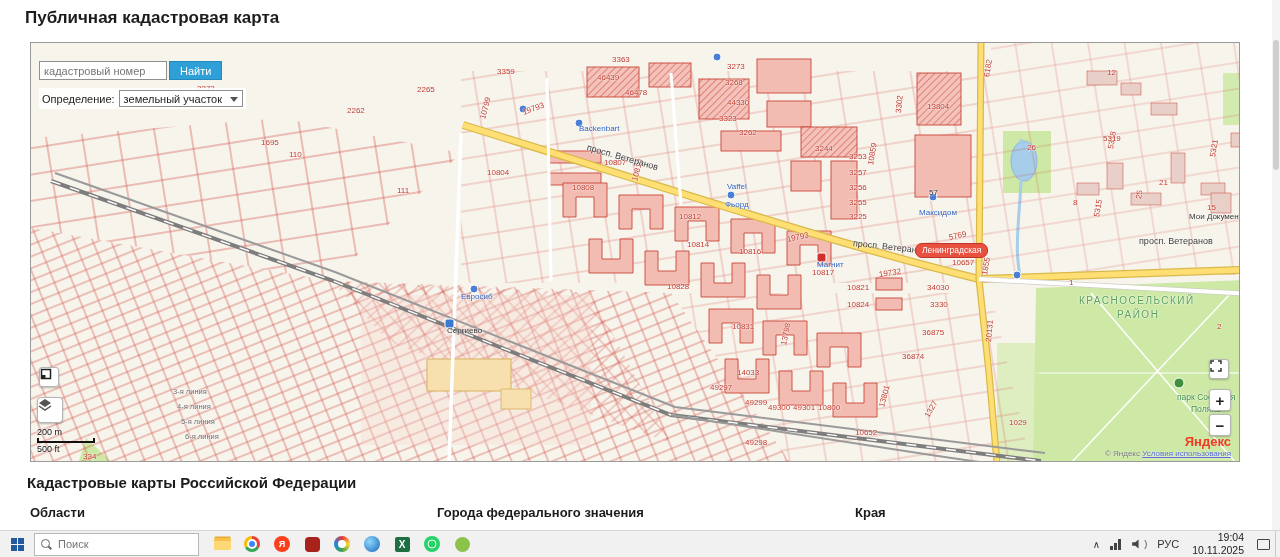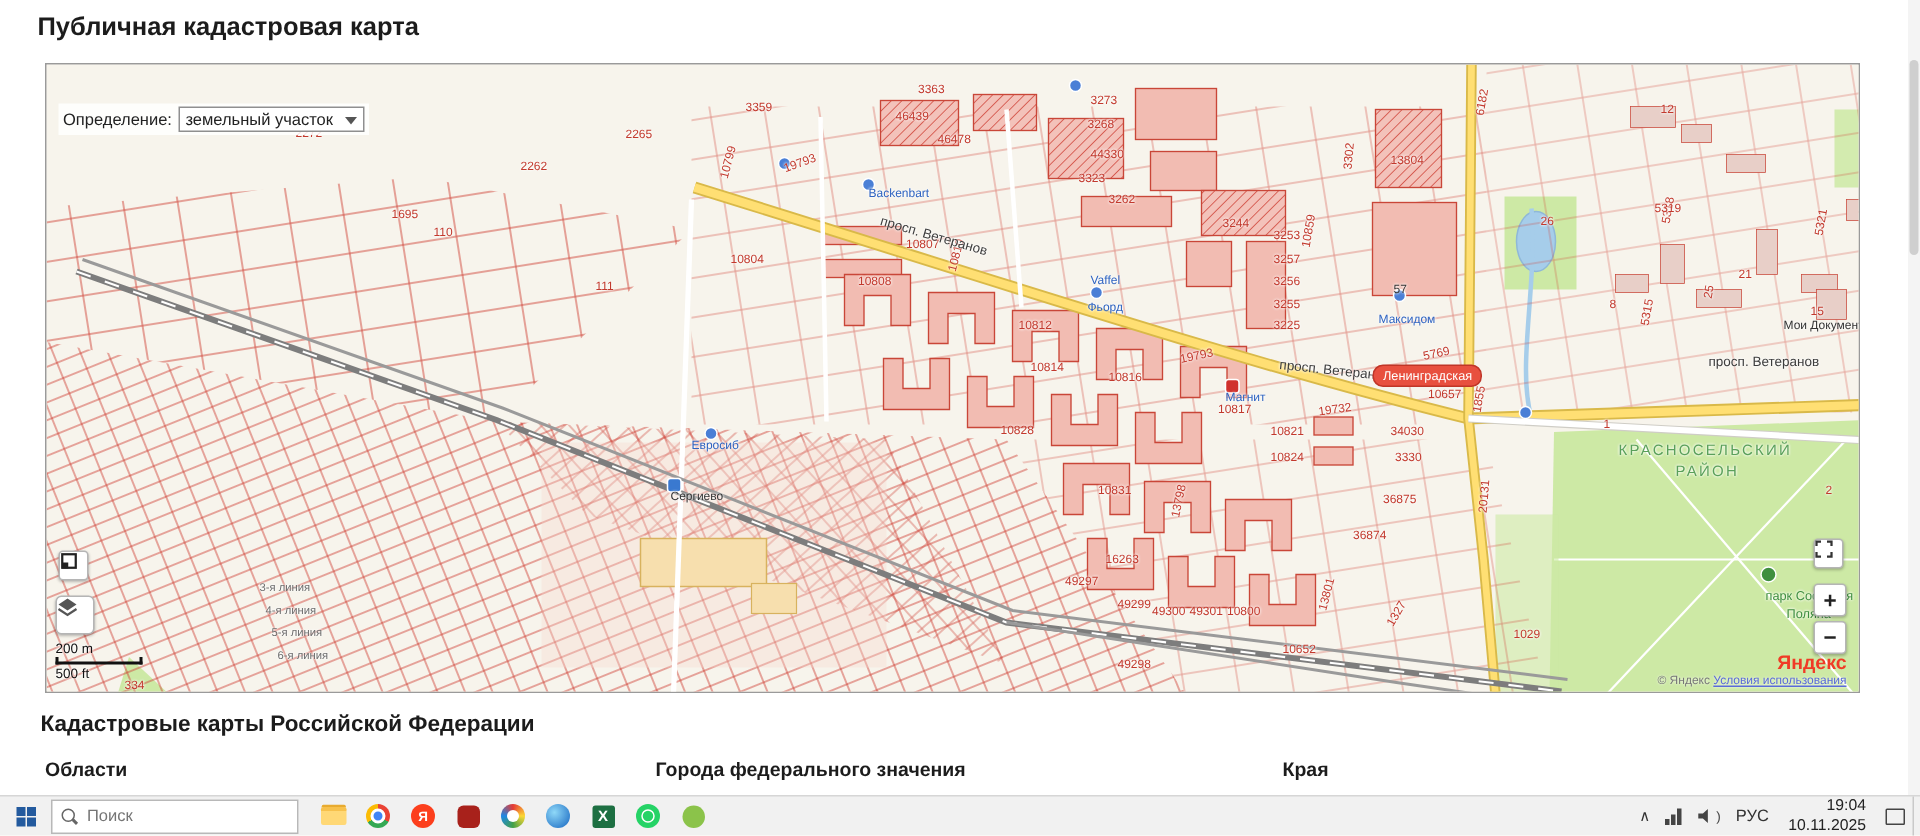--- a/index.html
+++ b/index.html
@@ -286,21 +286,21 @@
       <span class="mlbl lbl-parcel" style="left: 541px; top: 141px;">10808</span>
       <span class="mlbl lbl-parcel" style="left: 604px; top: 134px; transform: rotate(-75deg);">10810</span>
       <span class="mlbl lbl-parcel" style="left: 648px; top: 170px;">10812</span>
       <span class="mlbl lbl-parcel" style="left: 656px; top: 198px;">10814</span>
       <span class="mlbl lbl-parcel" style="left: 708px; top: 205px;">10816</span>
       <span class="mlbl lbl-parcel" style="left: 636px; top: 240px;">10828</span>
       <span class="mlbl lbl-parcel" style="left: 781px; top: 226px;">10817</span>
       <span class="mlbl lbl-parcel" style="left: 816px; top: 241px;">10821</span>
       <span class="mlbl lbl-parcel" style="left: 816px; top: 258px;">10824</span>
       <span class="mlbl lbl-parcel" style="left: 701px; top: 280px;">10831</span>
-      <span class="mlbl lbl-parcel" style="left: 706px; top: 326px;">16263</span>
+      <span class="mlbl lbl-parcel" style="left: 706px; top: 326px;">14033</span>
       <span class="mlbl lbl-parcel" style="left: 921px; top: 216px;">10657</span>
       <span class="mlbl lbl-parcel" style="left: 896px; top: 241px;">34030</span>
       <span class="mlbl lbl-parcel" style="left: 899px; top: 258px;">3330</span>
       <span class="mlbl lbl-parcel" style="left: 891px; top: 286px;">36875</span>
       <span class="mlbl lbl-parcel" style="left: 871px; top: 310px;">36874</span>
       <span class="mlbl lbl-parcel" style="left: 978px; top: 376px;">1029</span>
       <span class="mlbl lbl-parcel" style="left: 679px; top: 341px;">49297</span>
       <span class="mlbl lbl-parcel" style="left: 714px; top: 356px;">49299</span>
       <span class="mlbl lbl-parcel" style="left: 737px; top: 361px;">49300</span>
       <span class="mlbl lbl-parcel" style="left: 762px; top: 361px;">49301</span>
@@ -363,20 +363,24 @@
       <span class="mlbl lbl-blue" style="left: 786px; top: 218px;">Магнит</span>
       <span class="mlbl lbl-blue" style="left: 430px; top: 250px;">Евросиб</span>
       <span class="mlbl lbl-dark" style="left: 416px; top: 284px;">Сергиево</span>
       <span class="mlbl lbl-street-sm" style="left: 142px; top: 345px;">3-я линия</span>
       <span class="mlbl lbl-street-sm" style="left: 146px; top: 360px;">4-я линия</span>
       <span class="mlbl lbl-street-sm" style="left: 150px; top: 375px;">5-я линия</span>
       <span class="mlbl lbl-street-sm" style="left: 154px; top: 390px;">6-я линия</span>
     </div>
 
   <div class="map-search">
+    <div class="row1">
+      <input class="cad-input" type="text" placeholder="кадастровый номер" style="">
+      <button class="find-btn">Найти</button>
+    </div>
     <div class="row2">
       <span class="filter-label">Определение:</span>
       <div class="select-box">
         <span>земельный участок</span>
       </div>
     </div>
   </div>
 
   <div class="ctl-btn btn-inset">
     <svg width="12" height="12">

